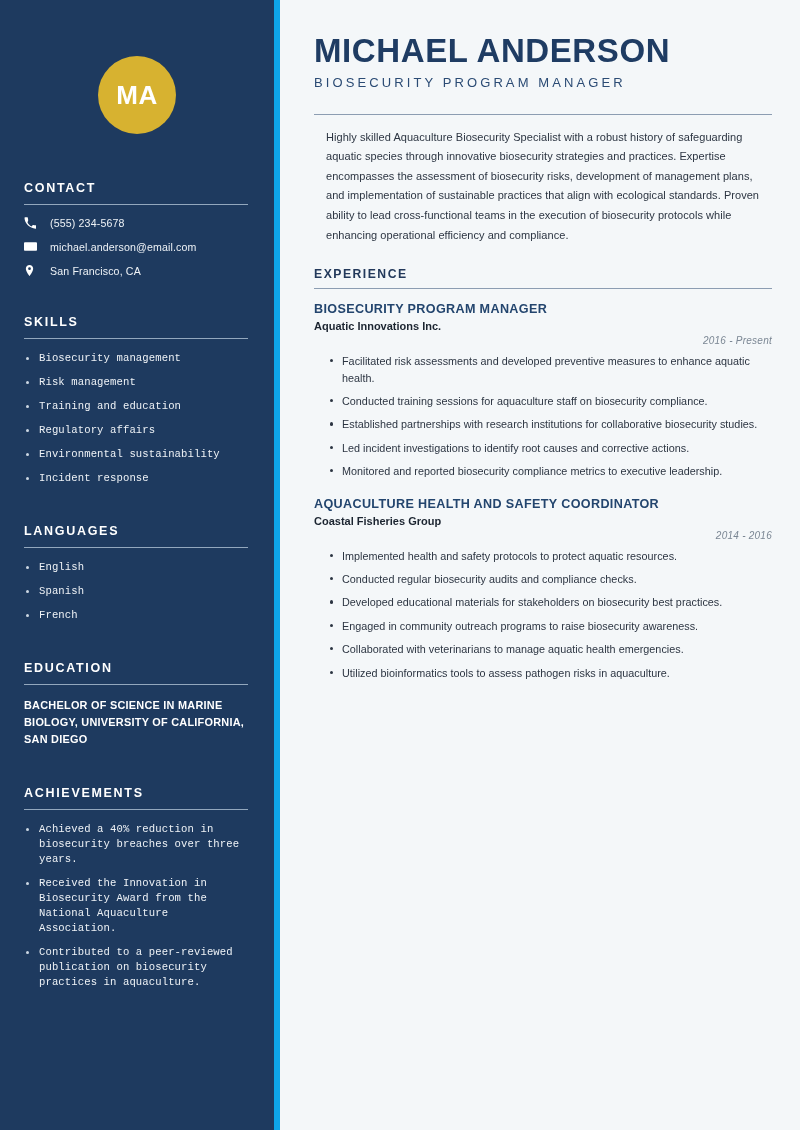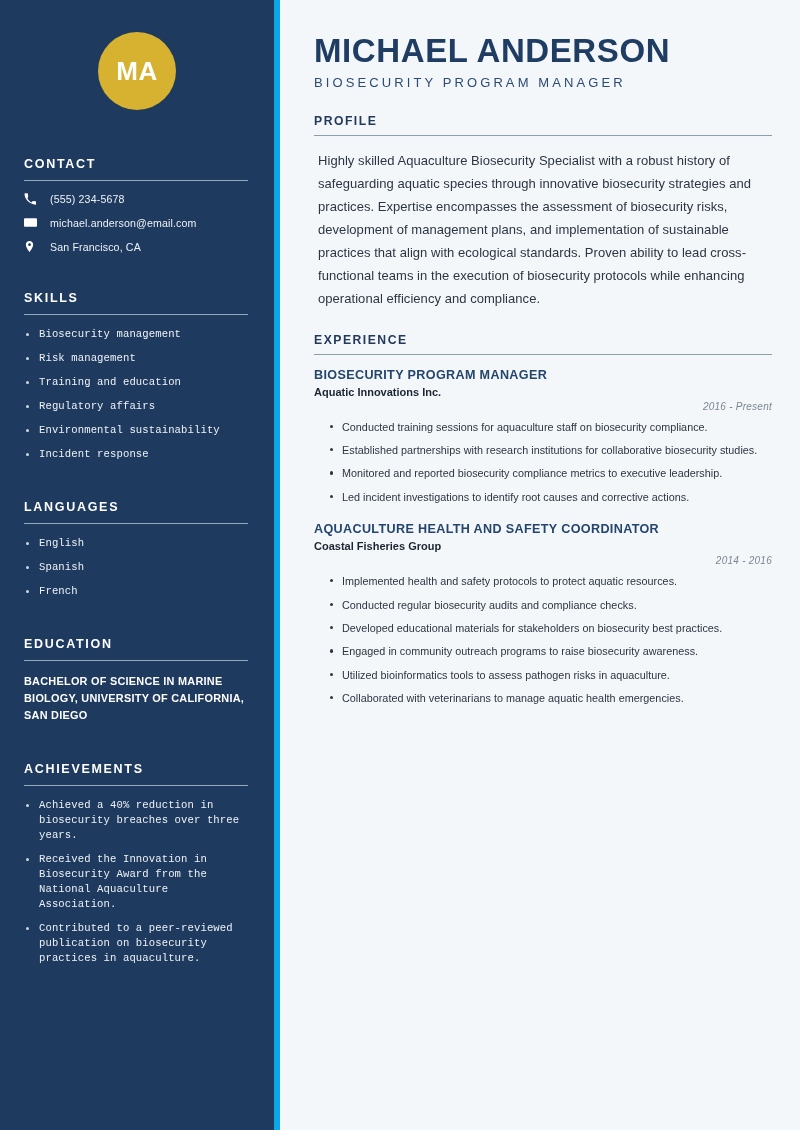--- a/index.html
+++ b/index.html
@@ -27,21 +27,21 @@
   .sidebar {
     width: 274px;
     min-width: 274px;
     background: #1e3a5f;
     color: #ffffff;
     box-sizing: border-box;
     padding: 0 0 0 0;
     position: relative;
   }
   .avatar-wrap {
-    padding-top: 32px;
+    padding-top: 56px;
     display: flex;
     justify-content: center;
   }
   .avatar {
     width: 78px;
     height: 78px;
     border-radius: 50%;
     background: #d7b230;
     color: #ffffff;
     display: flex;
@@ -161,24 +161,24 @@
     margin: 0 0 7px 0;
   }
   .main-rule {
     height: 1px;
     background: #8c9db2;
     margin-bottom: 13px;
   }
   .main-section { margin-bottom: 22px; }
 
   .profile-text {
-    font-size: 13px;
+    font-size: 11px;
     line-height: 1.78;
     color: #2c3542;
-    margin: 4px;
+    margin: 12px;
     letter-spacing: 0.05px;
   }
 
   .job { margin-bottom: 17px; }
   .job-title {
     font-size: 12.6px;
     font-weight: bold;
     color: #23456e;
     letter-spacing: 0.35px;
     text-transform: uppercase;
@@ -310,50 +310,50 @@
 
     </div>
   </aside>
 
   <main class="main">
 
     <h1 class="name">MICHAEL ANDERSON</h1>
     <div class="role">BIOSECURITY PROGRAM MANAGER</div>
 
     <section class="main-section">
-      <h2 class="main-h">PROFILE</h2>
       <div class="main-rule"></div>
       <p class="profile-text">Highly skilled Aquaculture Biosecurity Specialist with a robust history of safeguarding aquatic species through innovative biosecurity strategies and practices. Expertise encompasses the assessment of biosecurity risks, development of management plans, and implementation of sustainable practices that align with ecological standards. Proven ability to lead cross-functional teams in the execution of biosecurity protocols while enhancing operational efficiency and compliance.</p>
     </section>
 
     <section class="main-section">
       <h2 class="main-h">EXPERIENCE</h2>
       <div class="main-rule"></div>
 
       <div class="job">
         <div class="job-title">BIOSECURITY PROGRAM MANAGER</div>
         <div class="job-company">Aquatic Innovations Inc.</div>
         <div class="job-dates">2016 - Present</div>
         <ul class="bullets">
+          <li>Facilitated risk assessments and developed preventive measures to enhance aquatic health.</li>
           <li>Conducted training sessions for aquaculture staff on biosecurity compliance.</li>
           <li>Established partnerships with research institutions for collaborative biosecurity studies.</li>
+          <li>Led incident investigations to identify root causes and corrective actions.</li>
           <li>Monitored and reported biosecurity compliance metrics to executive leadership.</li>
-          <li>Led incident investigations to identify root causes and corrective actions.</li>
         </ul>
       </div>
 
       <div class="job">
         <div class="job-title">AQUACULTURE HEALTH AND SAFETY COORDINATOR</div>
         <div class="job-company">Coastal Fisheries Group</div>
         <div class="job-dates">2014 - 2016</div>
         <ul class="bullets">
           <li>Implemented health and safety protocols to protect aquatic resources.</li>
           <li>Conducted regular biosecurity audits and compliance checks.</li>
           <li>Developed educational materials for stakeholders on biosecurity best practices.</li>
           <li>Engaged in community outreach programs to raise biosecurity awareness.</li>
+          <li>Collaborated with veterinarians to manage aquatic health emergencies.</li>
           <li>Utilized bioinformatics tools to assess pathogen risks in aquaculture.</li>
-          <li>Collaborated with veterinarians to manage aquatic health emergencies.</li>
         </ul>
       </div>
     </section>
 
   </main>
 </div>
 
 </body></html>

